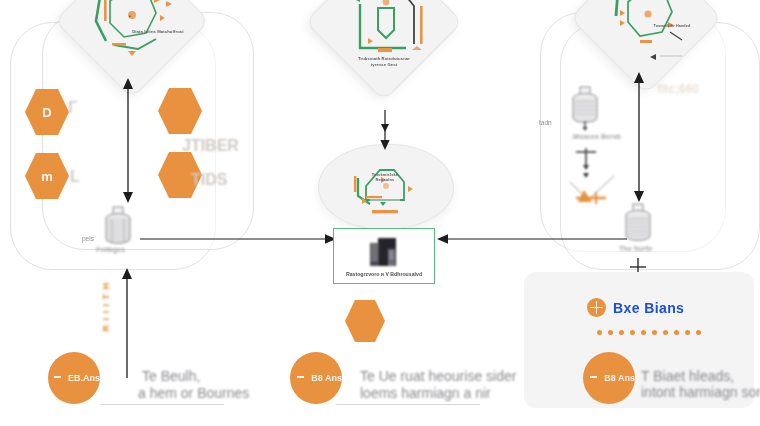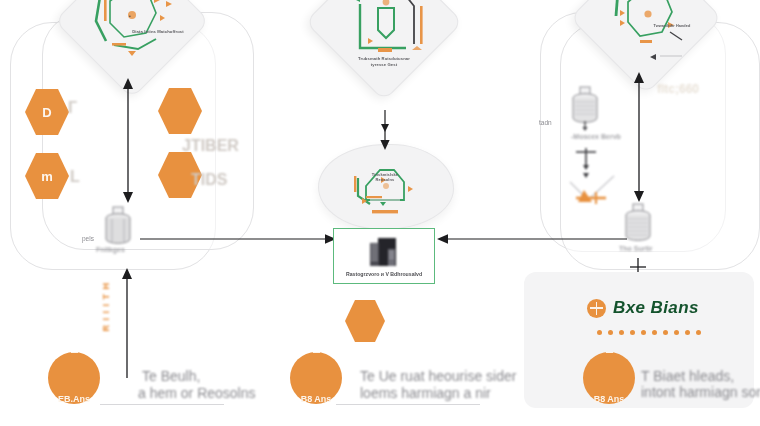--- a/index.html
+++ b/index.html
@@ -137,33 +137,33 @@
     width:19px;height:19px;border-radius:50%;
     background:#e8913f;position:relative;flex:none;
     filter:blur(0.2px);
   }
   .panel-badge:before,.panel-badge:after{
     content:"";position:absolute;background:#fbf3ea;
   }
   .panel-badge:before{left:50%;top:3px;width:1.6px;height:13px;margin-left:-.8px;}
   .panel-badge:after{top:50%;left:3px;height:1.6px;width:13px;margin-top:-.8px;}
   .panel-title{
-    font-size:17px;font-weight:bold;color:#14532d;
-    letter-spacing:.4px;white-space:nowrap;filter:blur(0.35px);font-style:italic;
+    font-size:14px;font-weight:bold;color:#1d4ed8;
+    letter-spacing:.4px;white-space:nowrap;filter:blur(0.35px);
   }
   .dots{position:absolute;display:flex;gap:6px;}
   .dots i{width:5px;height:5px;border-radius:50%;background:#e8913f;display:block;}
 
   
   .legend-badge{
     position:absolute;
     border-radius:50%;
     background:#e8913f;
-    display:flex;align-items:center;justify-content:space-between;
-    flex-direction:column;
+    display:flex;align-items:center;justify-content:flex-start;
+    flex-direction:row;
   }
   .legend-badge span{
     color:#fdf4ea;font-weight:bold;font-size:9px;
     filter:blur(0.75px);line-height:1.15;text-align:center;
   }
   .legend-badge .tick{
     display:block;width:7px;height:1.4px;background:#fdf4ea;margin:0 auto 2px;
     filter:blur(0.6px);
   }
   .legend-text{
@@ -421,21 +421,21 @@
     <span>B8 Ans</span>
   </div>
   <div class="legend-text" style="left:641px;top:364px;">T Biaet hleads,</div>
   <div class="legend-text" style="left:641px;top:380px;">intont harmiagn sor</div>
 
   <div class="legend-badge" style="left:48px;top:352px;width:52px;height:52px;">
     <span class="tick"></span>
     <span>EB.Ans</span>
   </div>
   <div class="legend-text" style="left:142px;top:364px;">Te Beulh,</div>
-  <div class="legend-text" style="left:138px;top:381px;">а hem оr  Reosolns</div>
+  <div class="legend-text" style="left:138px;top:381px;">а hem оr  Bournes</div>
   <div class="legend-rule" style="left:100px;top:404px;width:124px;"></div>
 
   <div class="legend-badge" style="left:290px;top:352px;width:52px;height:52px;">
     <span class="tick"></span>
     <span>B8 Ans</span>
   </div>
   <div class="legend-text" style="left:360px;top:381px;">loems harmiagn a nir</div>
   <div class="legend-text" style="left:360px;top:364px;">Te Ue ruat heourise sider</div>
   <div class="legend-rule" style="left:336px;top:404px;width:144px;"></div>
 

